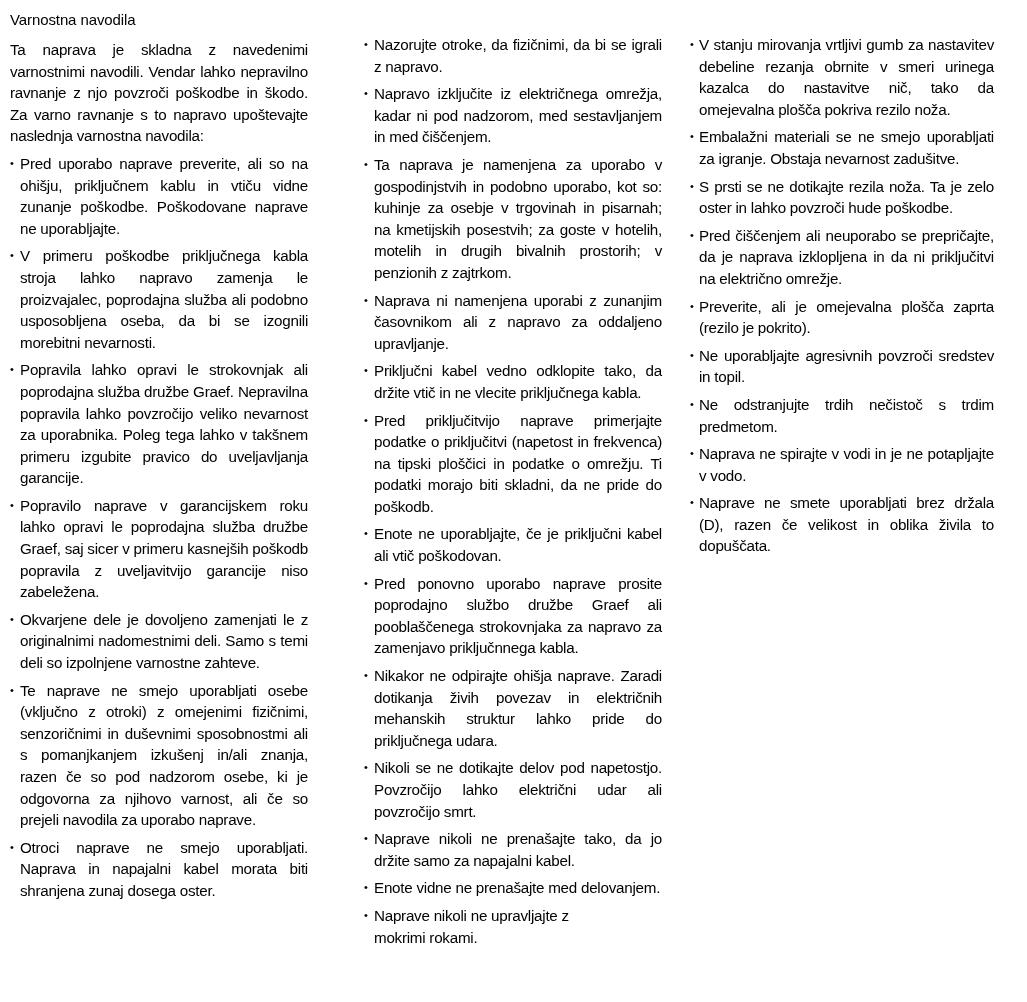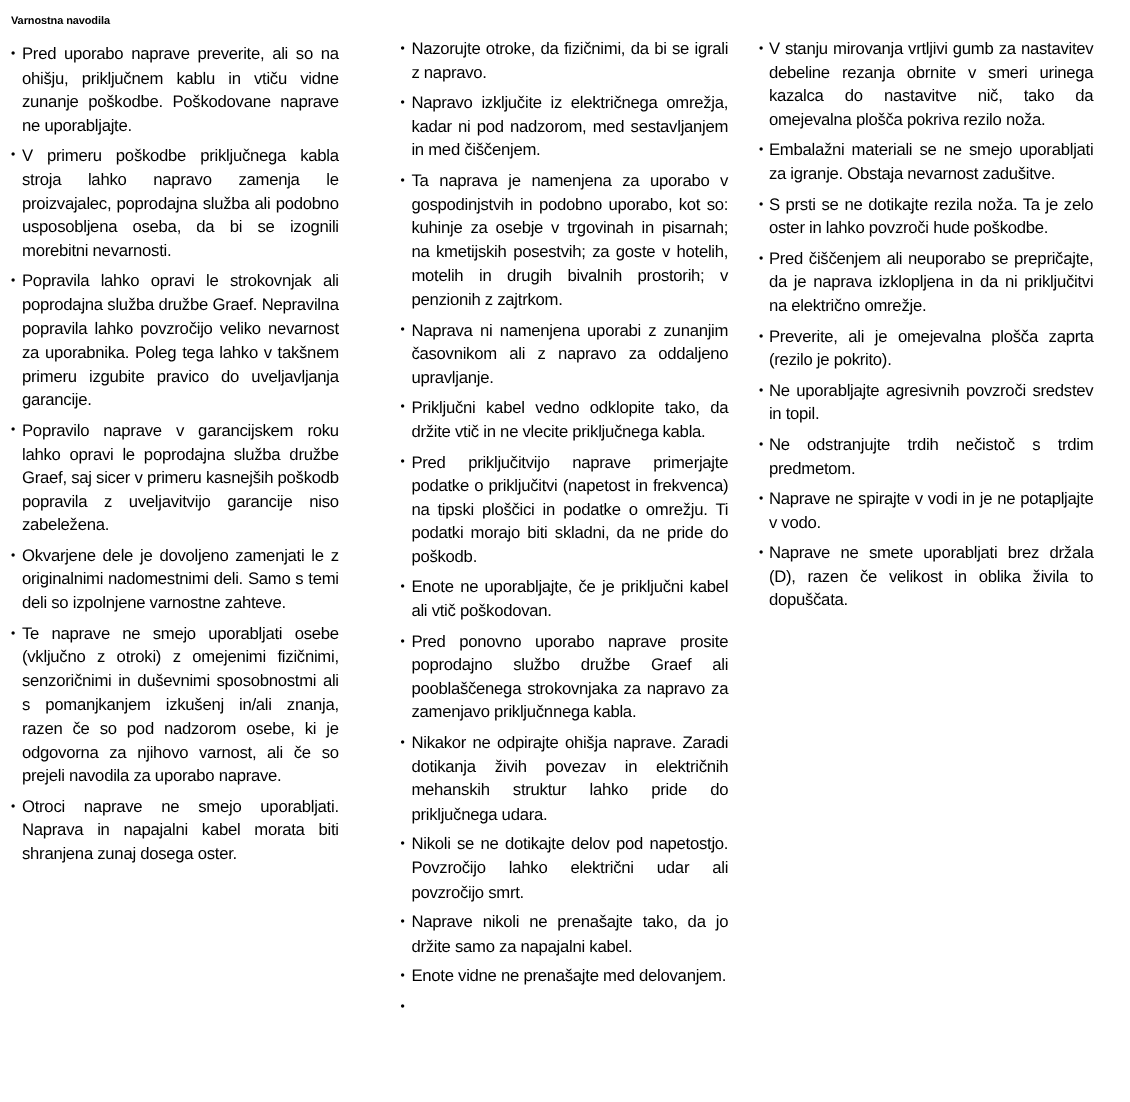--- a/index.html
+++ b/index.html
@@ -12,22 +12,22 @@
     height: 1002px;
     position: relative;
     overflow: hidden;
     font-family: "Liberation Sans", sans-serif;
     color: #000000;
   }
   .title {
     position: absolute;
     left: 10px;
     top: 10px;
-    font-size: 10px;
-    font-weight: bold;
+    font-size: 15px;
+    font-weight: normal;
     line-height: 20px;
     letter-spacing: -0.1px;
   }
   .col {
     position: absolute;
     font-size: 15.2px;
     line-height: 21.6px;
     letter-spacing: -0.25px;
   }
   .col1 { left: 10px; top: 39px; width: 298px; }
@@ -59,20 +59,21 @@
     display: block;
   }
   .col3 ul.bullets li { padding-left: 9px; }
 </style>
 </head>
 <body>
 
 <div class="title">Varnostna navodila</div>
 
 <div class="col col1">
+  <p class="intro">Ta naprava je skladna z navedenimi varnostnimi navodili. Vendar lahko nepravilno ravnanje z njo povzroči poškodbe in škodo. Za varno ravnanje s to napravo upoštevajte naslednja varnostna navodila:</p>
   <ul class="bullets">
     <li>
         <span class="bullet">•</span>
         <span class="txt">Pred uporabo naprave preverite, ali so na ohišju, priključnem kablu in vtiču vidne zunanje poškodbe. Poškodovane naprave ne uporabljajte.</span>
       </li>
     <li>
         <span class="bullet">•</span>
         <span class="txt">V primeru poškodbe priključnega kabla stroja lahko napravo zamenja le proizvajalec, poprodajna služba ali podobno usposobljena oseba, da bi se izognili morebitni nevarnosti.</span>
       </li>
     <li>
@@ -143,20 +144,21 @@
     <li>
         <span class="bullet">•</span>
         <span class="txt">Naprave nikoli ne prenašajte tako, da jo držite samo za napajalni kabel.</span>
       </li>
     <li>
         <span class="bullet">•</span>
         <span class="txt">Enote vidne ne prenašajte med delovanjem.</span>
       </li>
     <li style="text-align:left">
         <span class="bullet">•</span>
+        <span class="txt" style="width:250px">Naprave nikoli ne upravljajte z mokrimi rokami.</span>
       </li>
   </ul>
 </div>
 
 <div class="col col3">
   <ul class="bullets">
     <li>
         <span class="bullet">•</span>
         <span class="txt">V stanju mirovanja vrtljivi gumb za nastavitev debeline rezanja obrnite v smeri urinega kazalca do nastavitve nič, tako da omejevalna plošča pokriva rezilo noža.</span>
       </li>
@@ -179,20 +181,20 @@
     <li>
         <span class="bullet">•</span>
         <span class="txt">Ne uporabljajte agresivnih povzroči sredstev in topil.</span>
       </li>
     <li>
         <span class="bullet">•</span>
         <span class="txt">Ne odstranjujte trdih nečistoč s trdim predmetom.</span>
       </li>
     <li>
         <span class="bullet">•</span>
-        <span class="txt">Naprave ne spirajte v vodi in je ne potapljajte v vodo.</span>
+        <span class="txt">Naprava ne spirajte v vodi in je ne potapljajte v vodo.</span>
       </li>
     <li>
         <span class="bullet">•</span>
         <span class="txt">Naprave ne smete uporabljati brez držala (D), razen če velikost in oblika živila to dopuščata.</span>
       </li>
   </ul>
 </div>
 
 </body></html>

